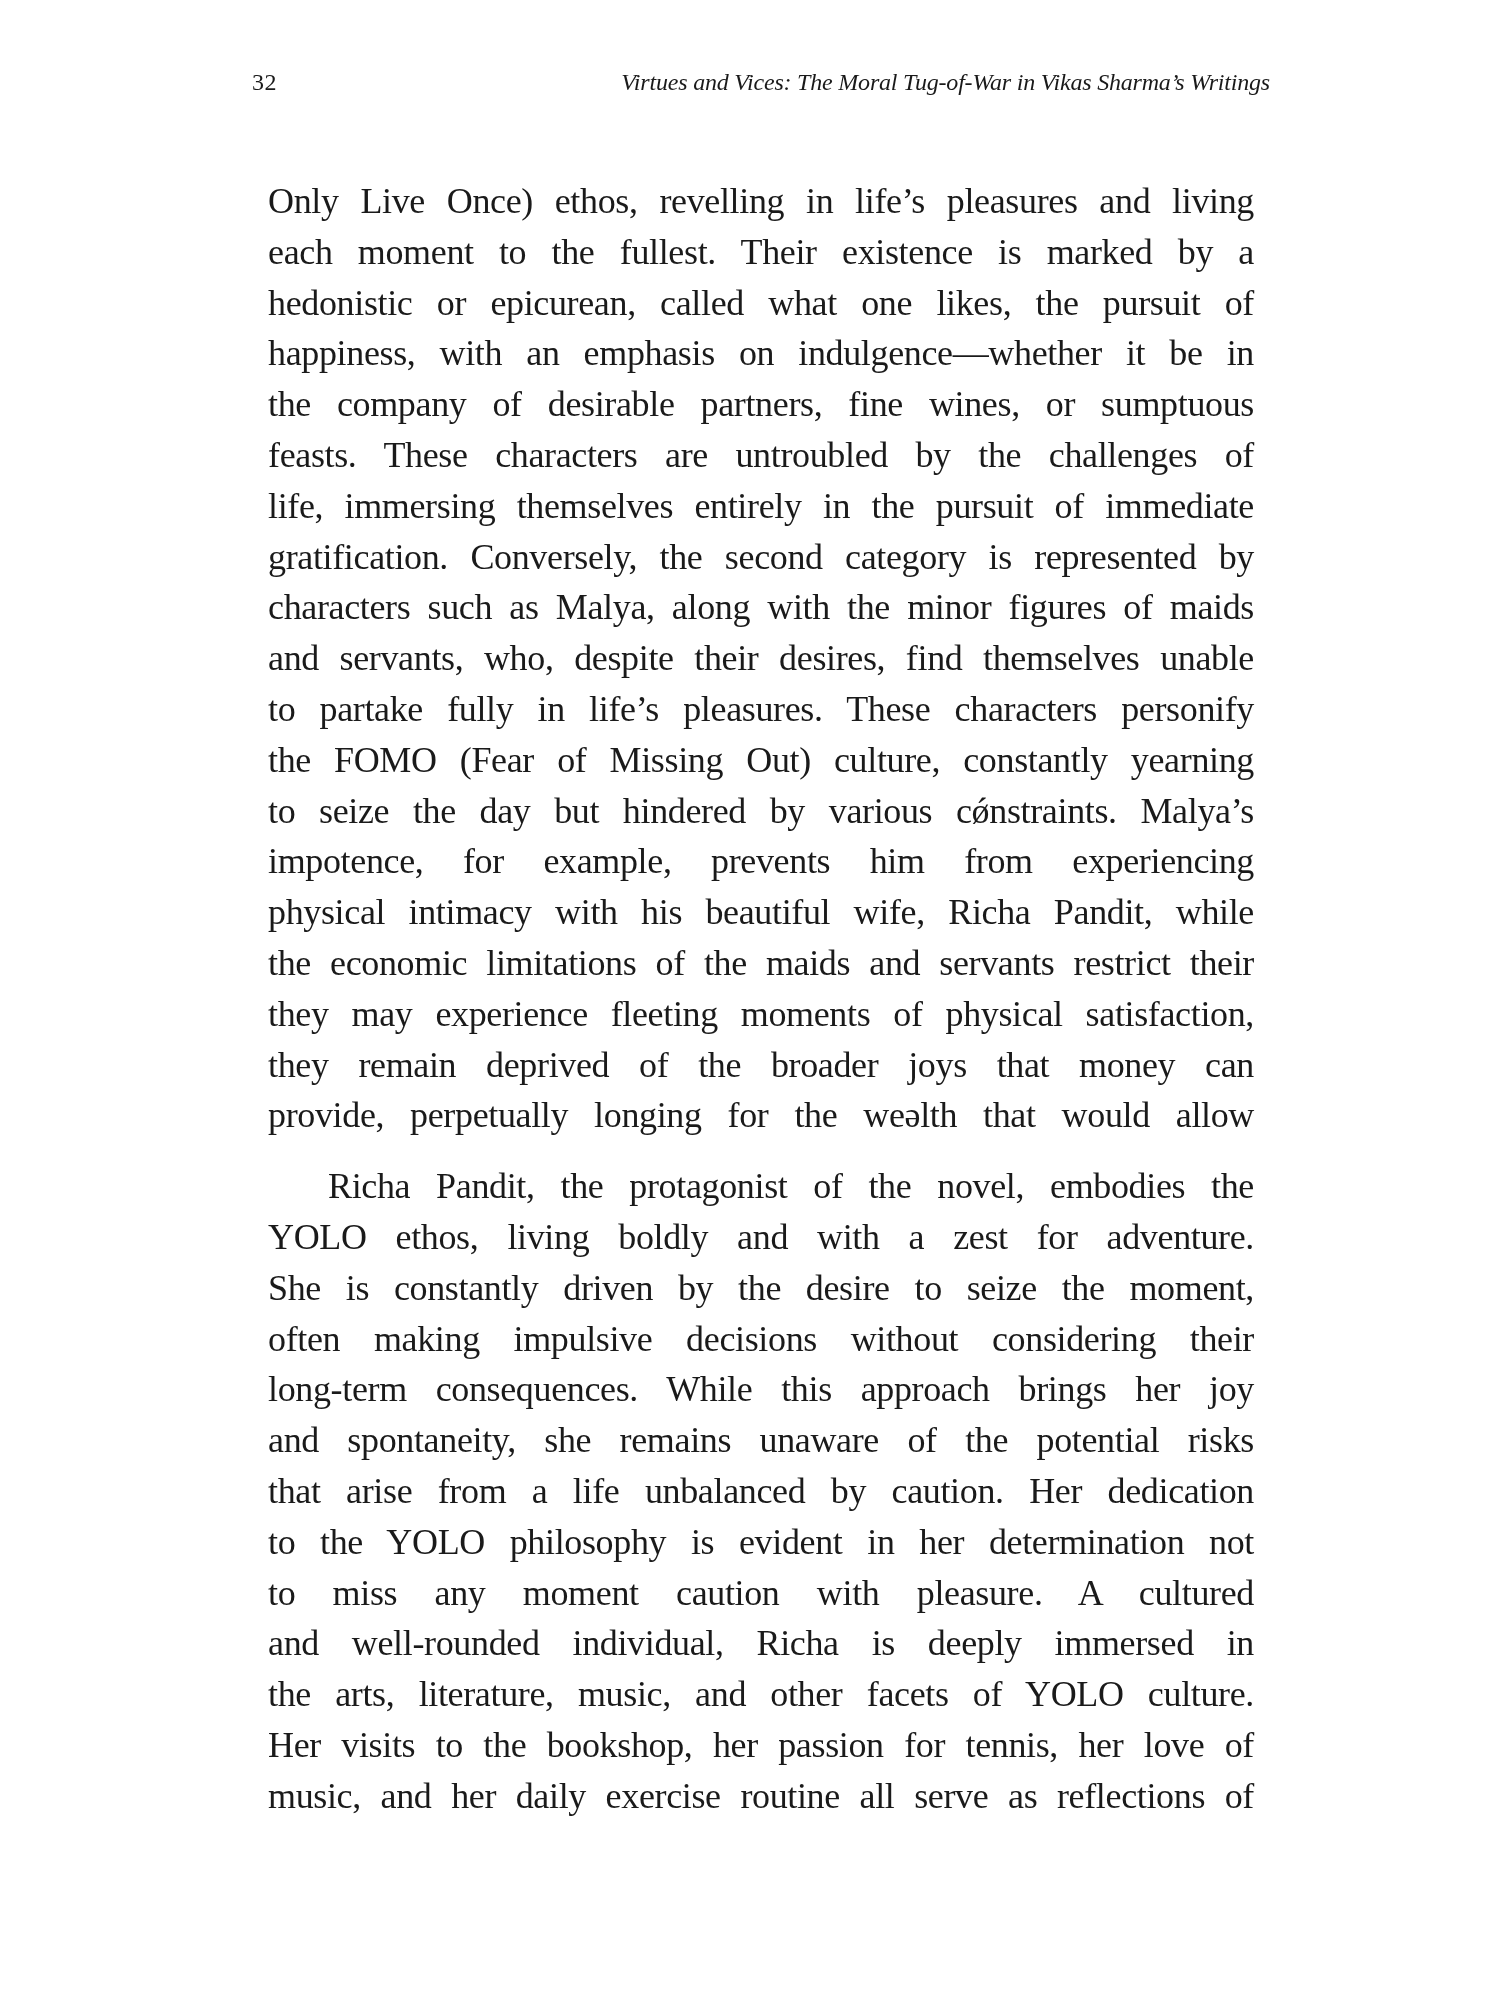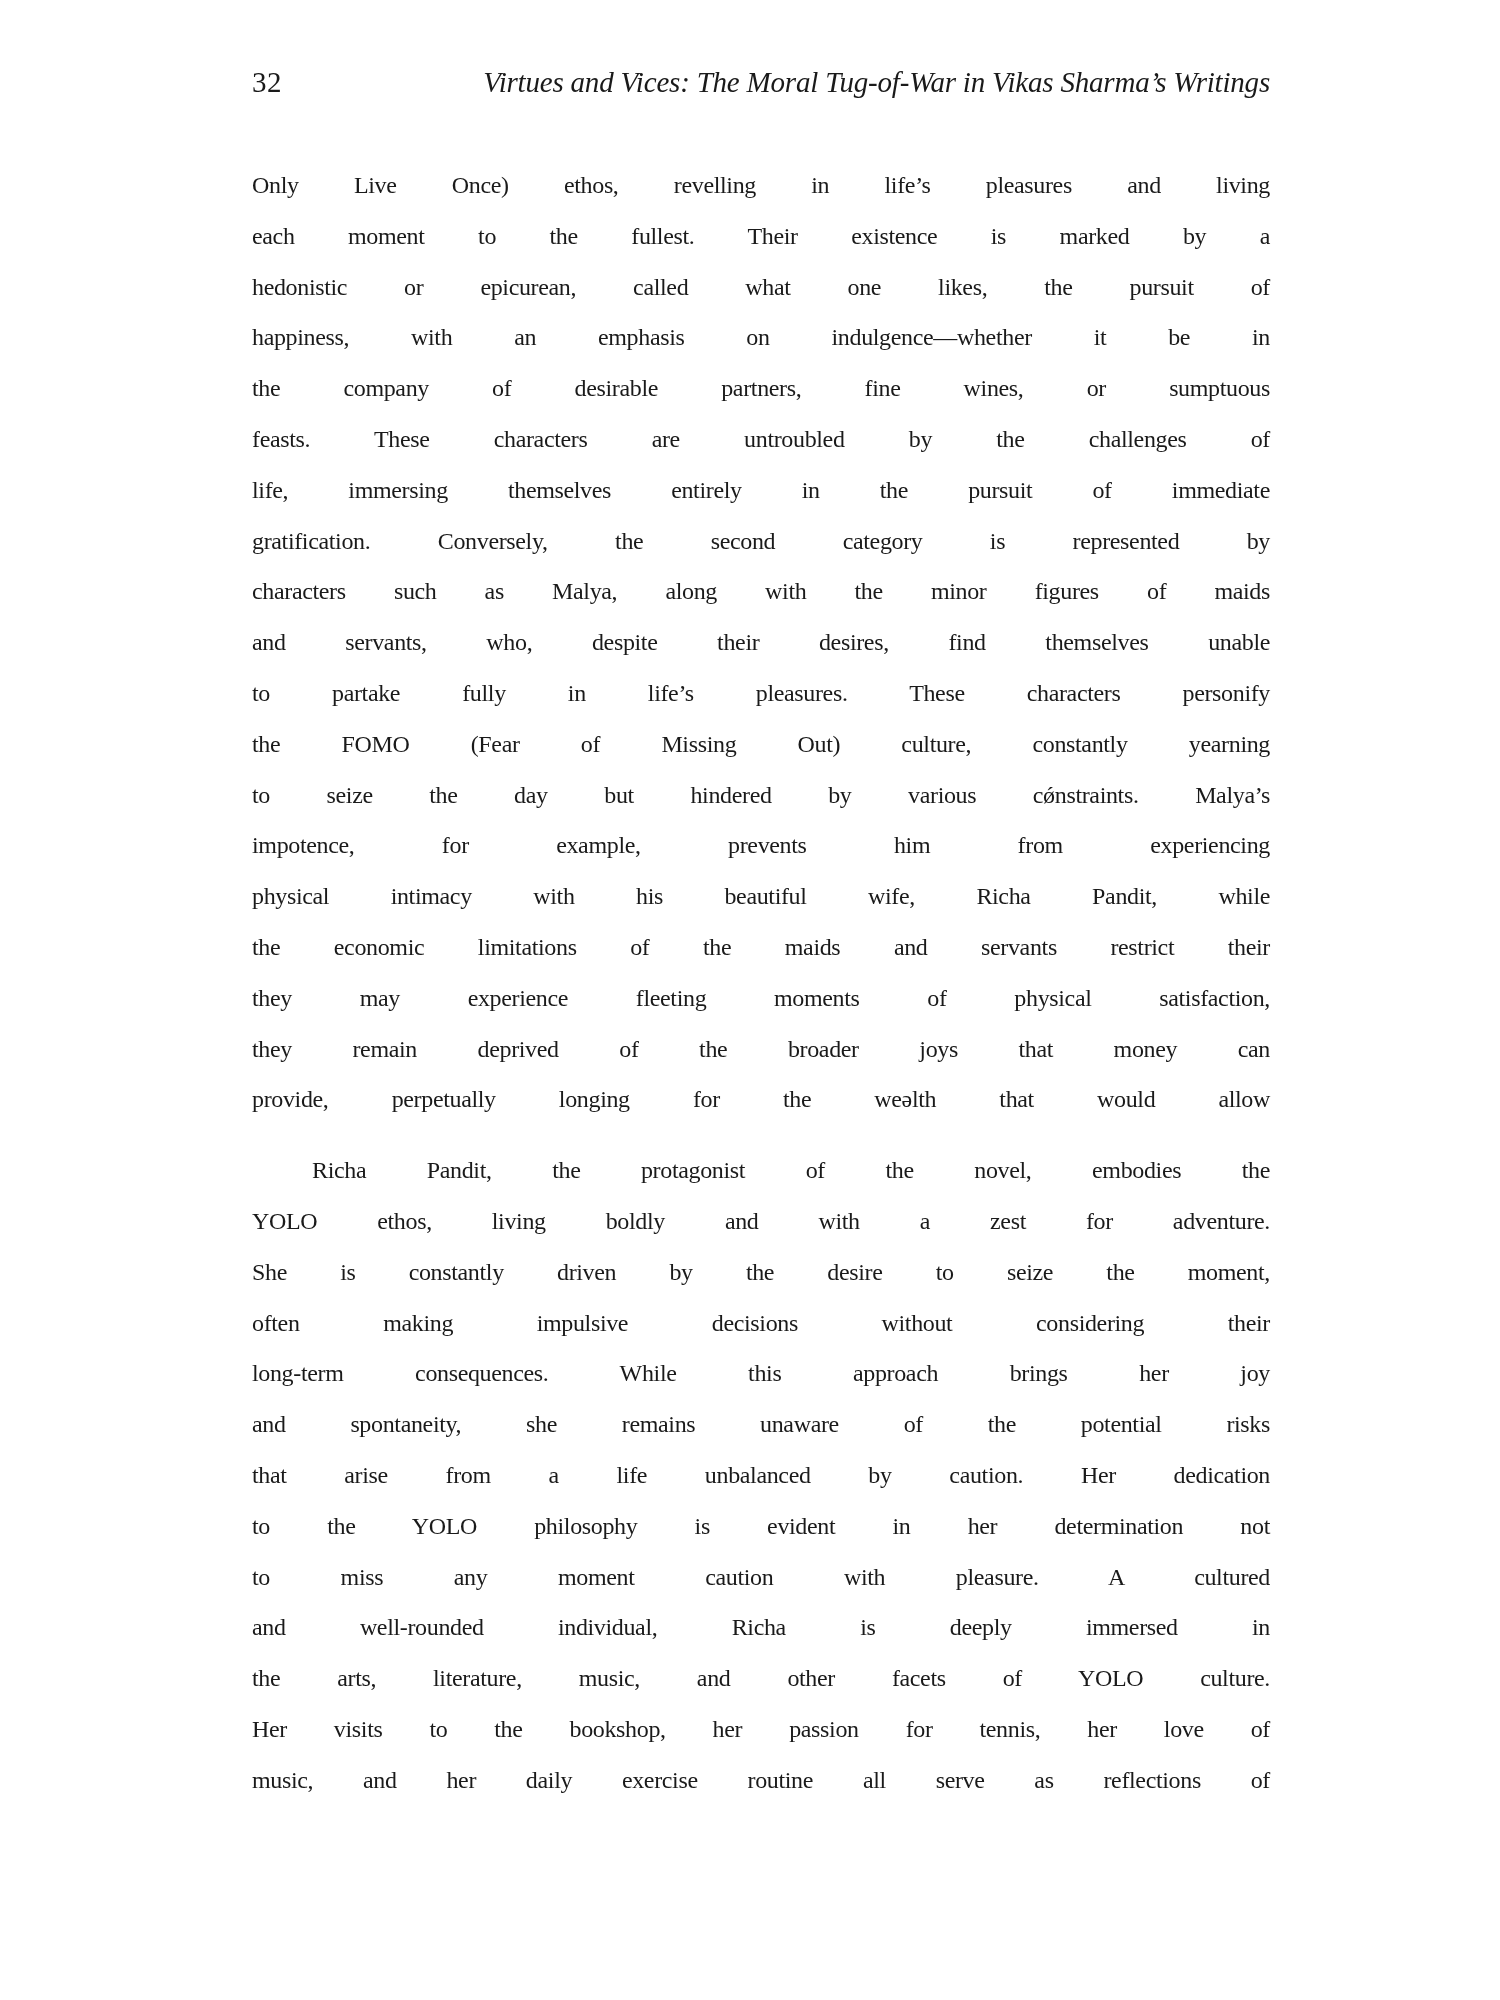--- a/index.html
+++ b/index.html
@@ -23,21 +23,21 @@
       height: 2000px;
     }
     .running-head {
       position: absolute;
       top: 60px;
       left: 0;
       width: 1018px;
       height: 44px;
       display: flex;
       align-items: baseline;
-      font-size: 29px;
+      font-size: 24px;
       line-height: 44px;
     }
     .page-number {
       font-style: normal;
       width: 82px;
       flex: 0 0 auto;
       letter-spacing: 0.5px;
     }
     .running-title {
       font-style: italic;
@@ -46,22 +46,22 @@
       white-space: nowrap;
       letter-spacing: -0.2px;
     }
     .body-text {
       position: absolute;
       top: 160px;
       left: 0;
       width: 1018px;
     }
     .para {
-      margin: 0;
-      font-size: 24px;
+      margin: 16px;
+      font-size: 36px;
       line-height: 50.8px;
       text-align: justify;
       text-align-last: left;
       hyphens: none;
       word-spacing: 0px;
       letter-spacing: -0.35px;
     }
     .para.indent {
       text-indent: 60px;
       margin-top: 20px;

